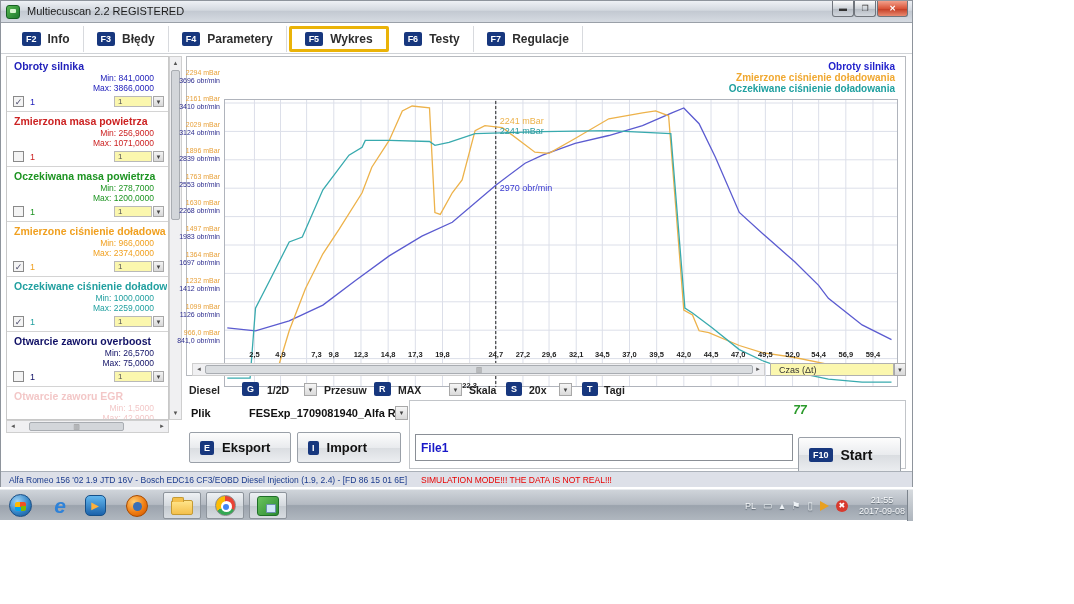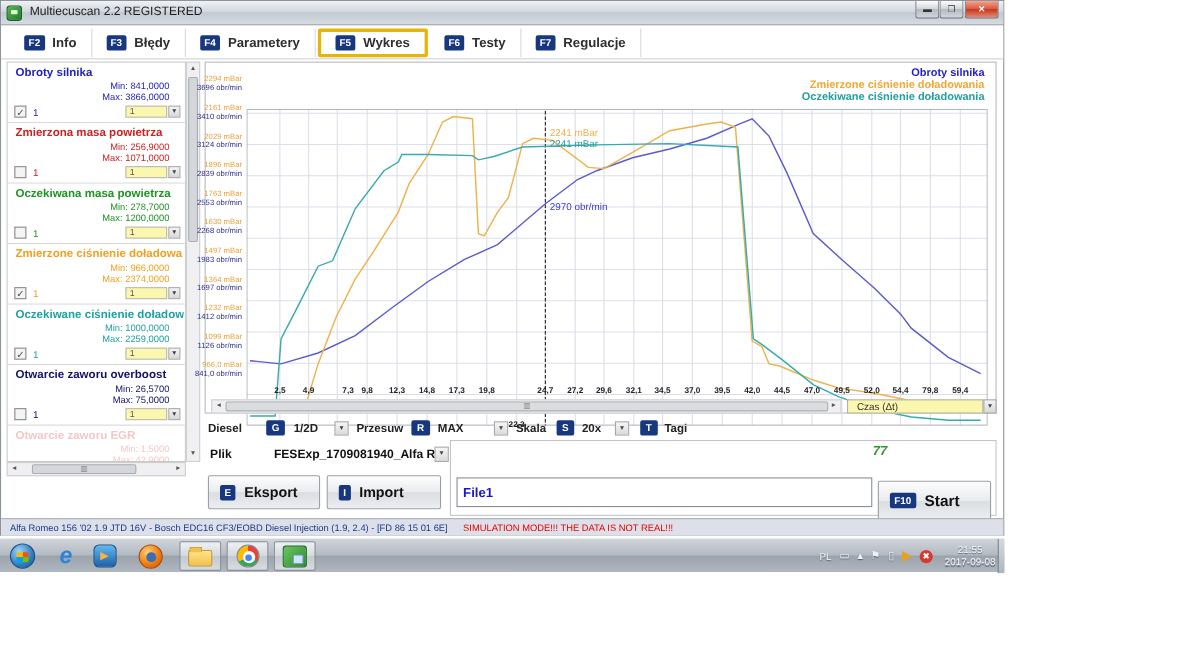--- a/index.html
+++ b/index.html
@@ -352,21 +352,21 @@
           <span class="xtick" style="left: 352.219px;">32,1</span>
           <span class="xtick" style="left: 378.31px;">34,5</span>
           <span class="xtick" style="left: 405.487px;">37,0</span>
           <span class="xtick" style="left: 432.665px;">39,5</span>
           <span class="xtick" style="left: 459.842px;">42,0</span>
           <span class="xtick" style="left: 487.019px;">44,5</span>
           <span class="xtick" style="left: 514.197px;">47,0</span>
           <span class="xtick" style="left: 541.374px;">49,5</span>
           <span class="xtick" style="left: 568.552px;">52,0</span>
           <span class="xtick" style="left: 594.642px;">54,4</span>
-          <span class="xtick" style="left: 621.819px;">79,8</span>
+          <span class="xtick" style="left: 621.819px;">56,9</span>
           <span class="xtick" style="left: 648.997px;">59,4</span>
         </div>
       <div id="legend">
           <div class="leg-line" style="color: rgb(34, 34, 204);">Obroty silnika</div>
           <div class="leg-line" style="color: rgb(240, 168, 48);">Zmierzone ciśnienie doładowania</div>
           <div class="leg-line" style="color: rgb(32, 160, 160);">Oczekiwane ciśnienie doładowania</div>
         </div>
       <div id="chart-scrollrow">
         <div class="track">
           <div class="scr-arr-h" style="left:1px">◄</div>

